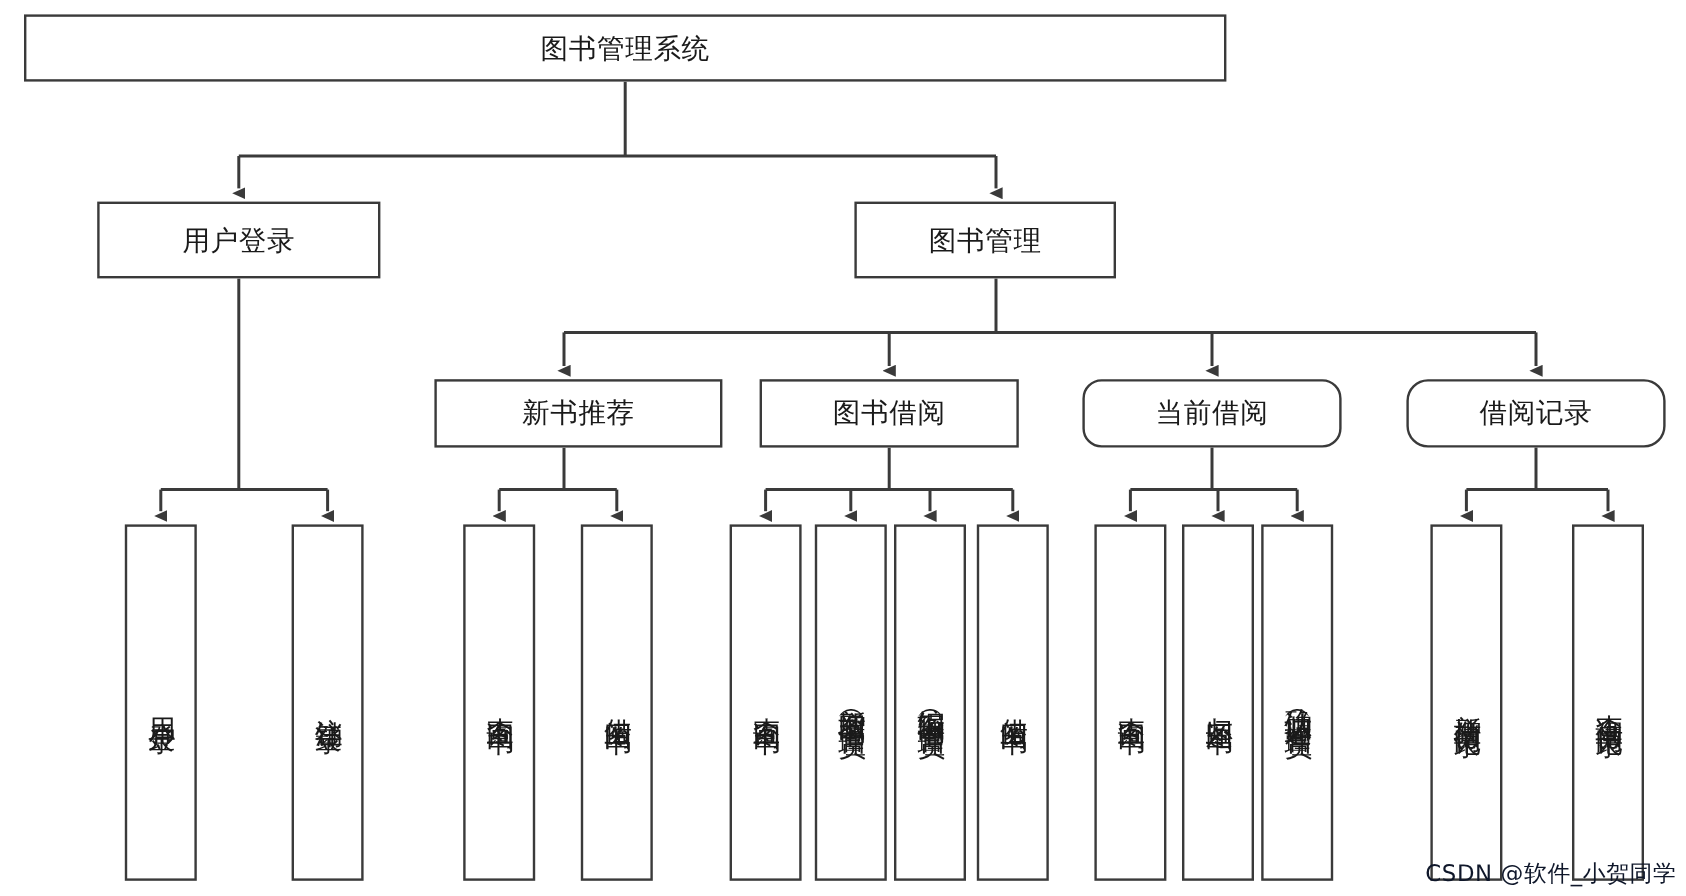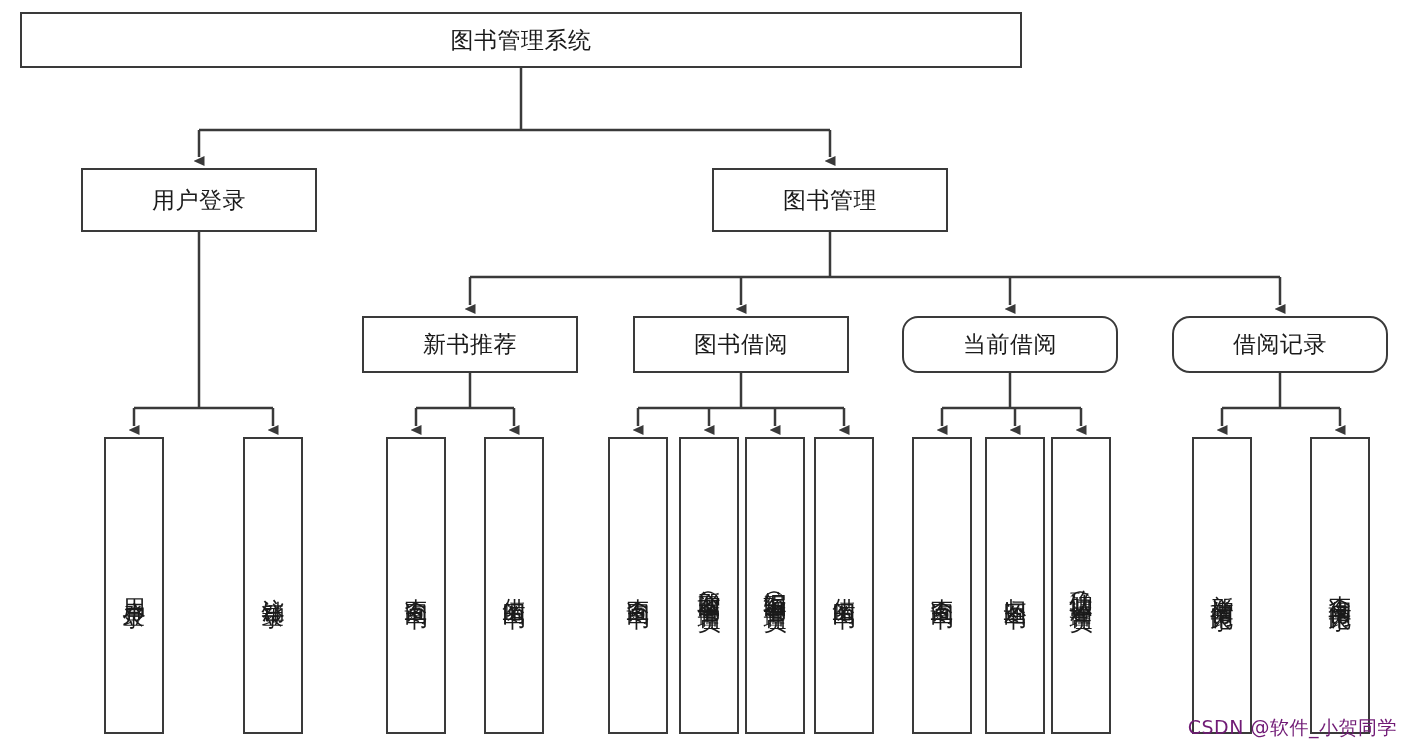--- a/index.html
+++ b/index.html
@@ -49,21 +49,21 @@
   .node.vert .vtext {
     writing-mode: vertical-rl;
     text-orientation: upright;
     white-space: nowrap;
   }
   .watermark {
     position: absolute;
     right: 8px;
     bottom: 6px;
     font-size: 19px;
-    color: #701a75;
+    color: #0f172a;
     letter-spacing: 0.5px;
     white-space: nowrap;
     pointer-events: none;
   }
 </style>
 </head>
 <body>
 
 <div id="canvas">
 
@@ -120,25 +120,25 @@
     </g>
   </svg>
 
   <div class="node horiz" style="left: 20px; top: 12px; width: 1002px; height: 56px;">
     <span>图书管理系统</span>
   </div>
 
   <div class="node horiz" style="left: 81px; top: 168px; width: 236px; height: 64px;">
     <span>用户登录</span>
   </div>
-  <div class="node horiz" style="left: 712px; top: 168px; width: 236px; height: 64px;">
+  <div class="node horiz" style="left: 712px; top: 168px; width: 218px; height: 64px;">
     <span>图书管理</span>
   </div>
 
-  <div class="node horiz" style="left: 362px; top: 316px; width: 216px; height: 57px;">
+  <div class="node horiz" style="left: 362px; top: 316px; width: 240px; height: 57px;">
     <span>新书推荐</span>
   </div>
   <div class="node horiz" style="left: 633px; top: 316px; width: 216px; height: 57px; justify-content: center;">
     <span>图书借阅</span>
   </div>
   <div class="node horiz" style="left: 902px; top: 316px; width: 216px; height: 57px; border-radius: 16px;">
     <span>当前借阅</span>
   </div>
   <div class="node horiz" style="left: 1172px; top: 316px; width: 216px; height: 57px; border-radius: 18px;">
     <span>借阅记录</span>

